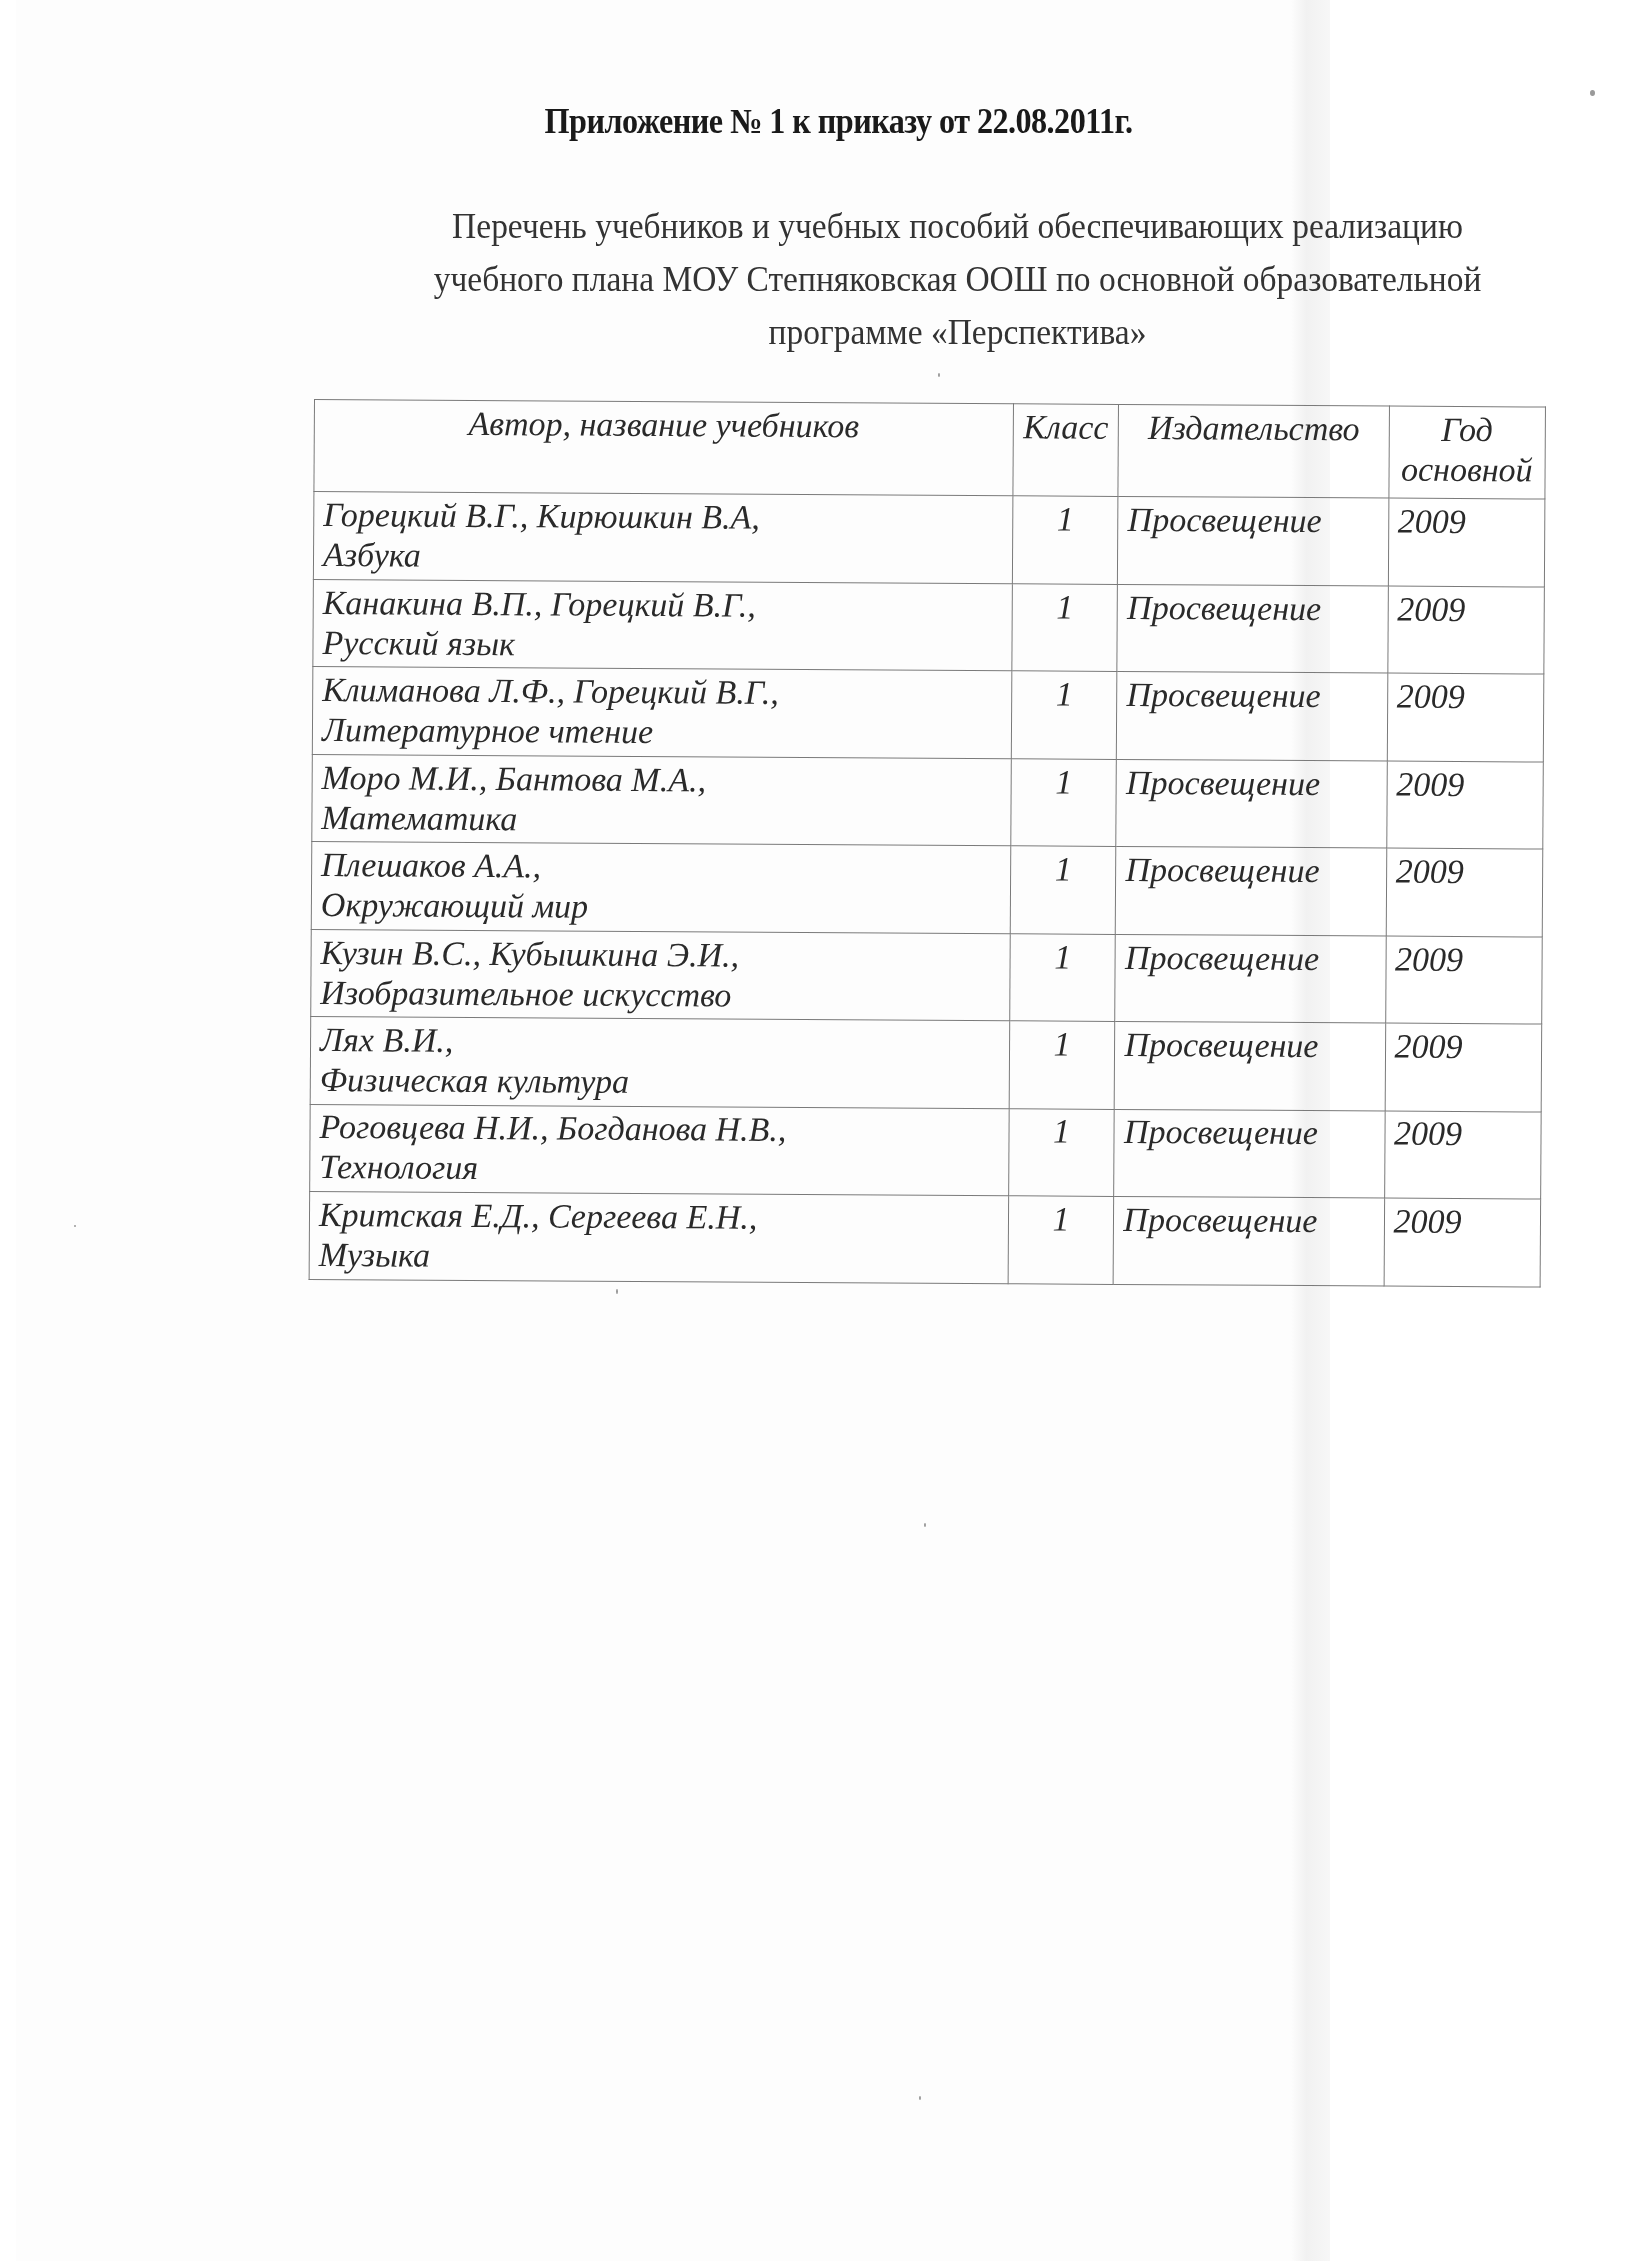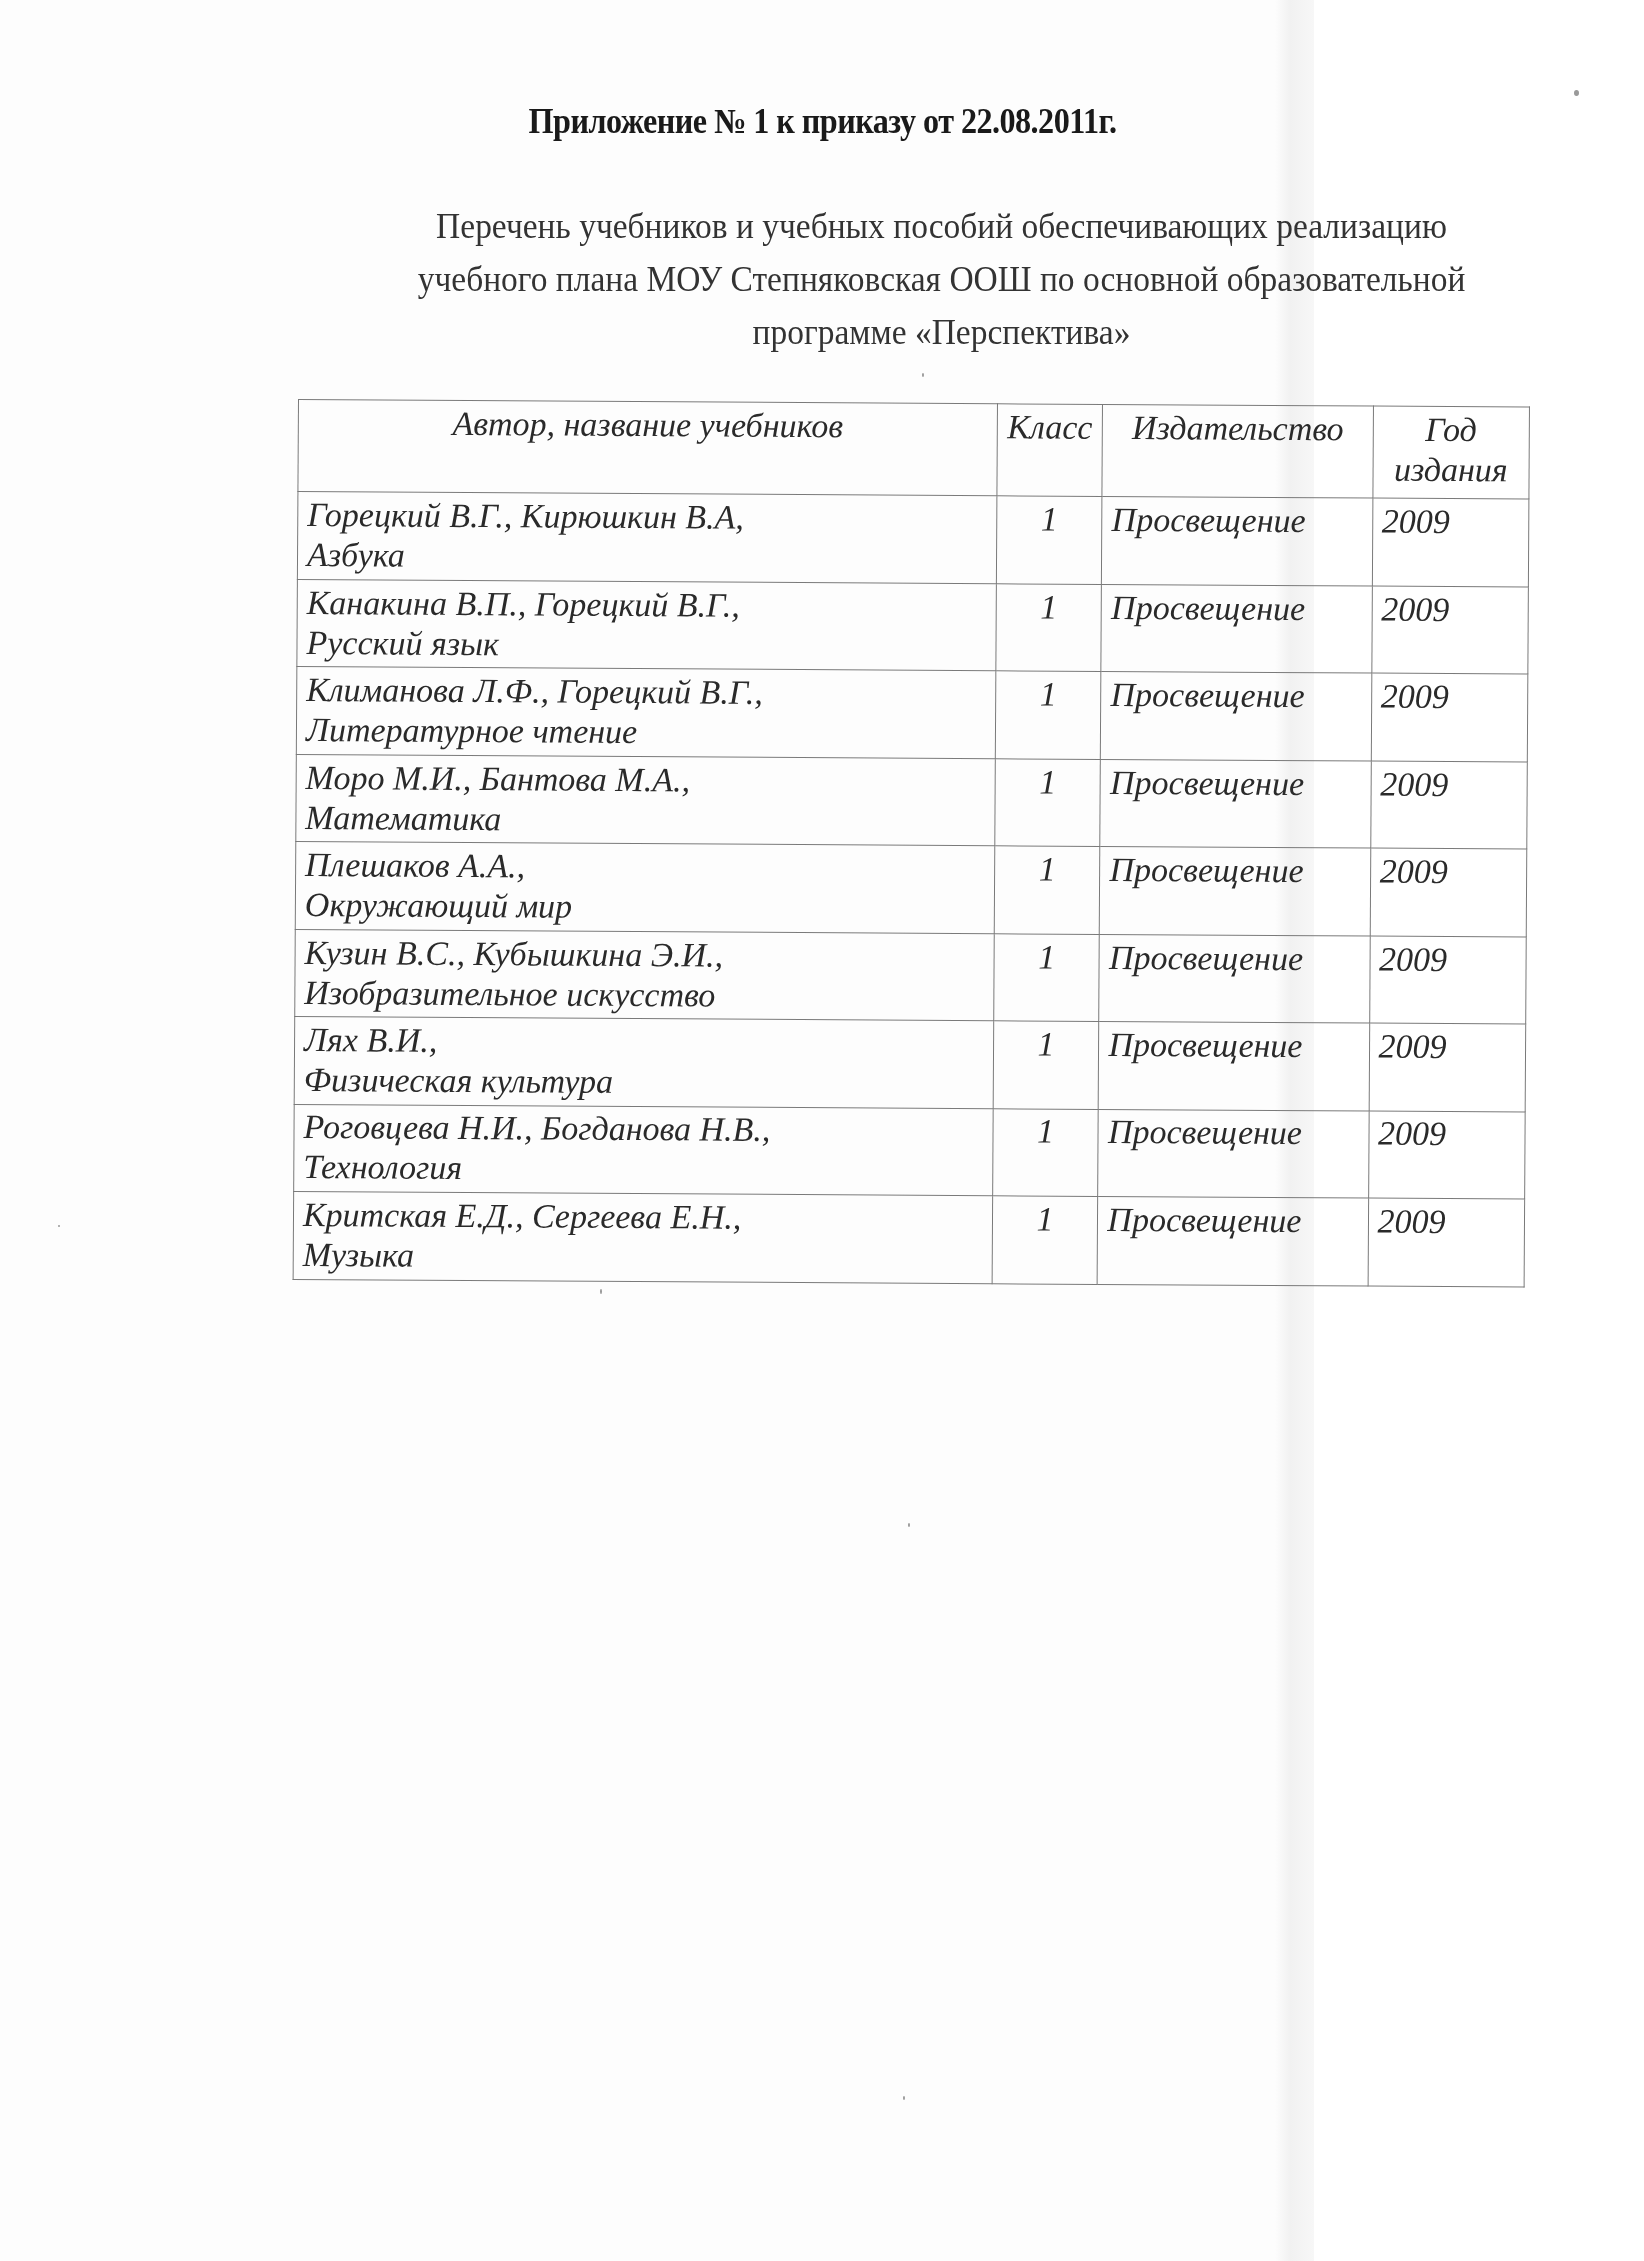--- a/index.html
+++ b/index.html
@@ -1,18 +1,18 @@
 <!DOCTYPE html>
 <html style="font-size:10.3px"><head>
 <meta charset="utf-8">
 <style>
   html, body { margin: 0; padding: 0; background: #ffffff; }
   body { width: 1645px; height: 2261px; position: relative; overflow: hidden; }
   .page {
-    position: absolute; left: 0; top: 0; width: 1314px; height: 2261px;
+    position: absolute; left: 16px; top: 0; width: 1314px; height: 2261px;
     background: #fdfdfd;
   }
   .scan-edge {
     position: absolute; top: 0; right: 0; width: 39px; height: 2261px;
     background: linear-gradient(to right, #fdfdfd, #f1f1f1 40%, #f7f7f7);
   }
   .speck { position: absolute; background: #9a9a9a; border-radius: 50%; }
   .title {
     position: absolute; left: 0; width: 1645px; top: 102px;
     text-align: center;
@@ -81,21 +81,21 @@
         <col class="col-pub">
         <col class="col-year">
     </colgroup>
     <thead>
       <tr>
         <th>Автор, название учебников</th>
         <th>Класс</th>
         <th>Издательство</th>
         <th class="hdr-year">
           <div>Год</div>
-          <div>издания</div>
+          <div>основной</div>
         </th>
       </tr>
     </thead>
     <tbody>
       <tr>
         <td class="c-author">
           <div>Горецкий В.Г., Кирюшкин В.А,</div>
           <div>Азбука</div>
         </td>
         <td class="c-class">1</td>

